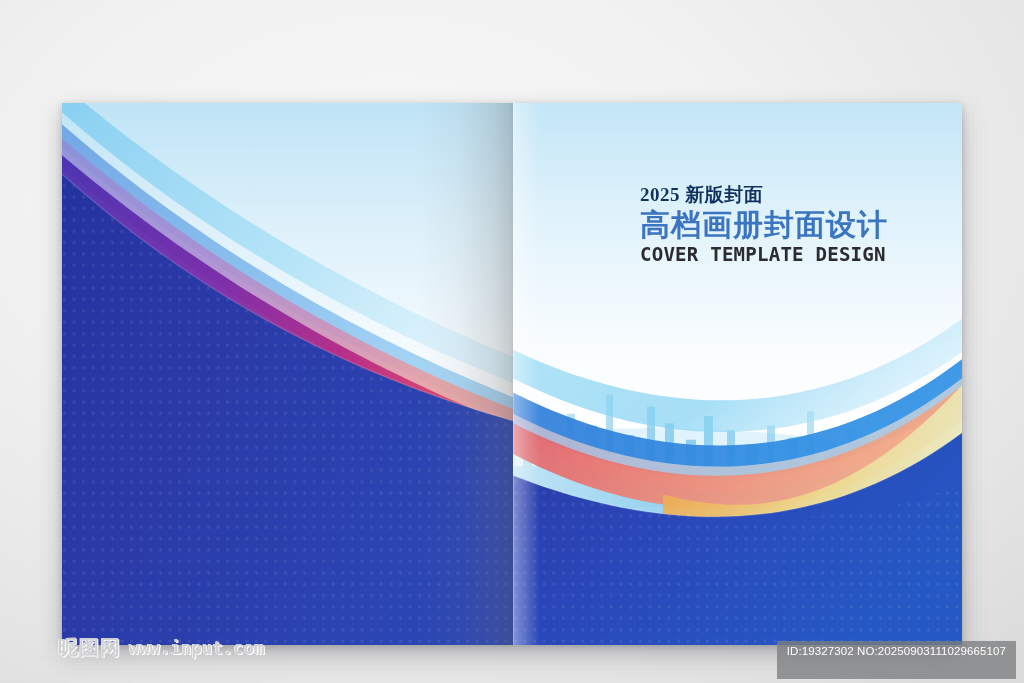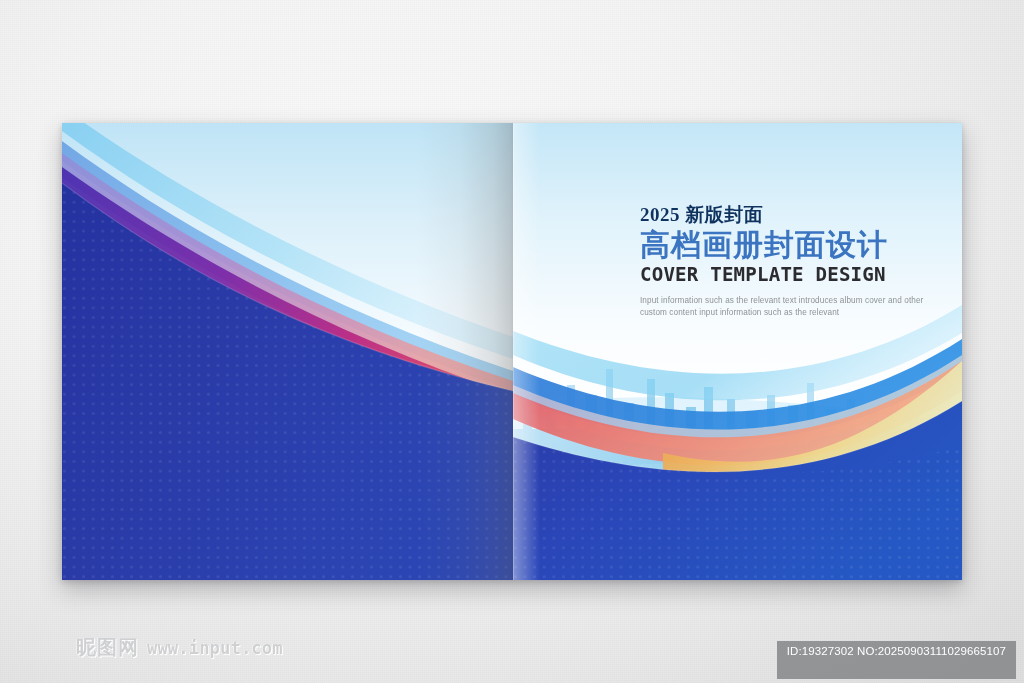--- a/index.html
+++ b/index.html
@@ -29,23 +29,23 @@
     background-image:
       repeating-linear-gradient(0deg, rgba(0,0,0,0.018) 0px, rgba(0,0,0,0.018) 1px, rgba(255,255,255,0.02) 1px, rgba(255,255,255,0.02) 2px),
       repeating-linear-gradient(90deg, rgba(0,0,0,0.015) 0px, rgba(0,0,0,0.015) 1px, rgba(255,255,255,0.02) 1px, rgba(255,255,255,0.02) 2px);
     opacity: .75;
   }
 
   
   #spread {
     position: absolute;
     left: 62px;
-    top: 123px;
+    top: 103px;
     width: 900px;
-    height: 457px;
+    height: 542px;
     box-shadow:
       0 10px 22px rgba(60,60,70,0.30),
       0 2px 6px rgba(60,60,70,0.22);
     overflow: hidden;
   }
 
   .page {
     position: absolute;
     top: 0;
     height: 100%;
@@ -155,21 +155,21 @@
     line-height: 1.45;
     color: #8f9296;
     margin: 0;
     letter-spacing: .1px;
   }
   #body-copy-2 { margin-top: 8px; padding-left: 5px; }
 
   
   #watermark {
     position: absolute;
-    left: 76px;
+    left: 58px;
     top: 634px;
     display: flex;
     align-items: center;
     gap: 8px;
     user-select: none;
   }
   #wm-cn {
     font-family: "DejaVu Sans", sans-serif;
     font-size: 20px;
     font-weight: 700;
@@ -406,21 +406,20 @@
         </svg>
       </div>
 
       <div id="cover-copy">
         <p id="eyebrow">2025 新版封面</p>
 
         <h1 id="headline">高档画册封面设计</h1>
 
         <h2 id="subhead">COVER TEMPLATE DESIGN</h2>
 
-        <p class="body-copy" id="body-copy-1">Input information such as the relevant text introduces album cover and other custom content input information such as the relevant</p>
 
       </div>
     </div>
 
     <div id="spine-line"></div>
     <div id="gutter-light"></div>
   </div>
 
   <div id="watermark">
     <span id="wm-cn">昵图网</span>

